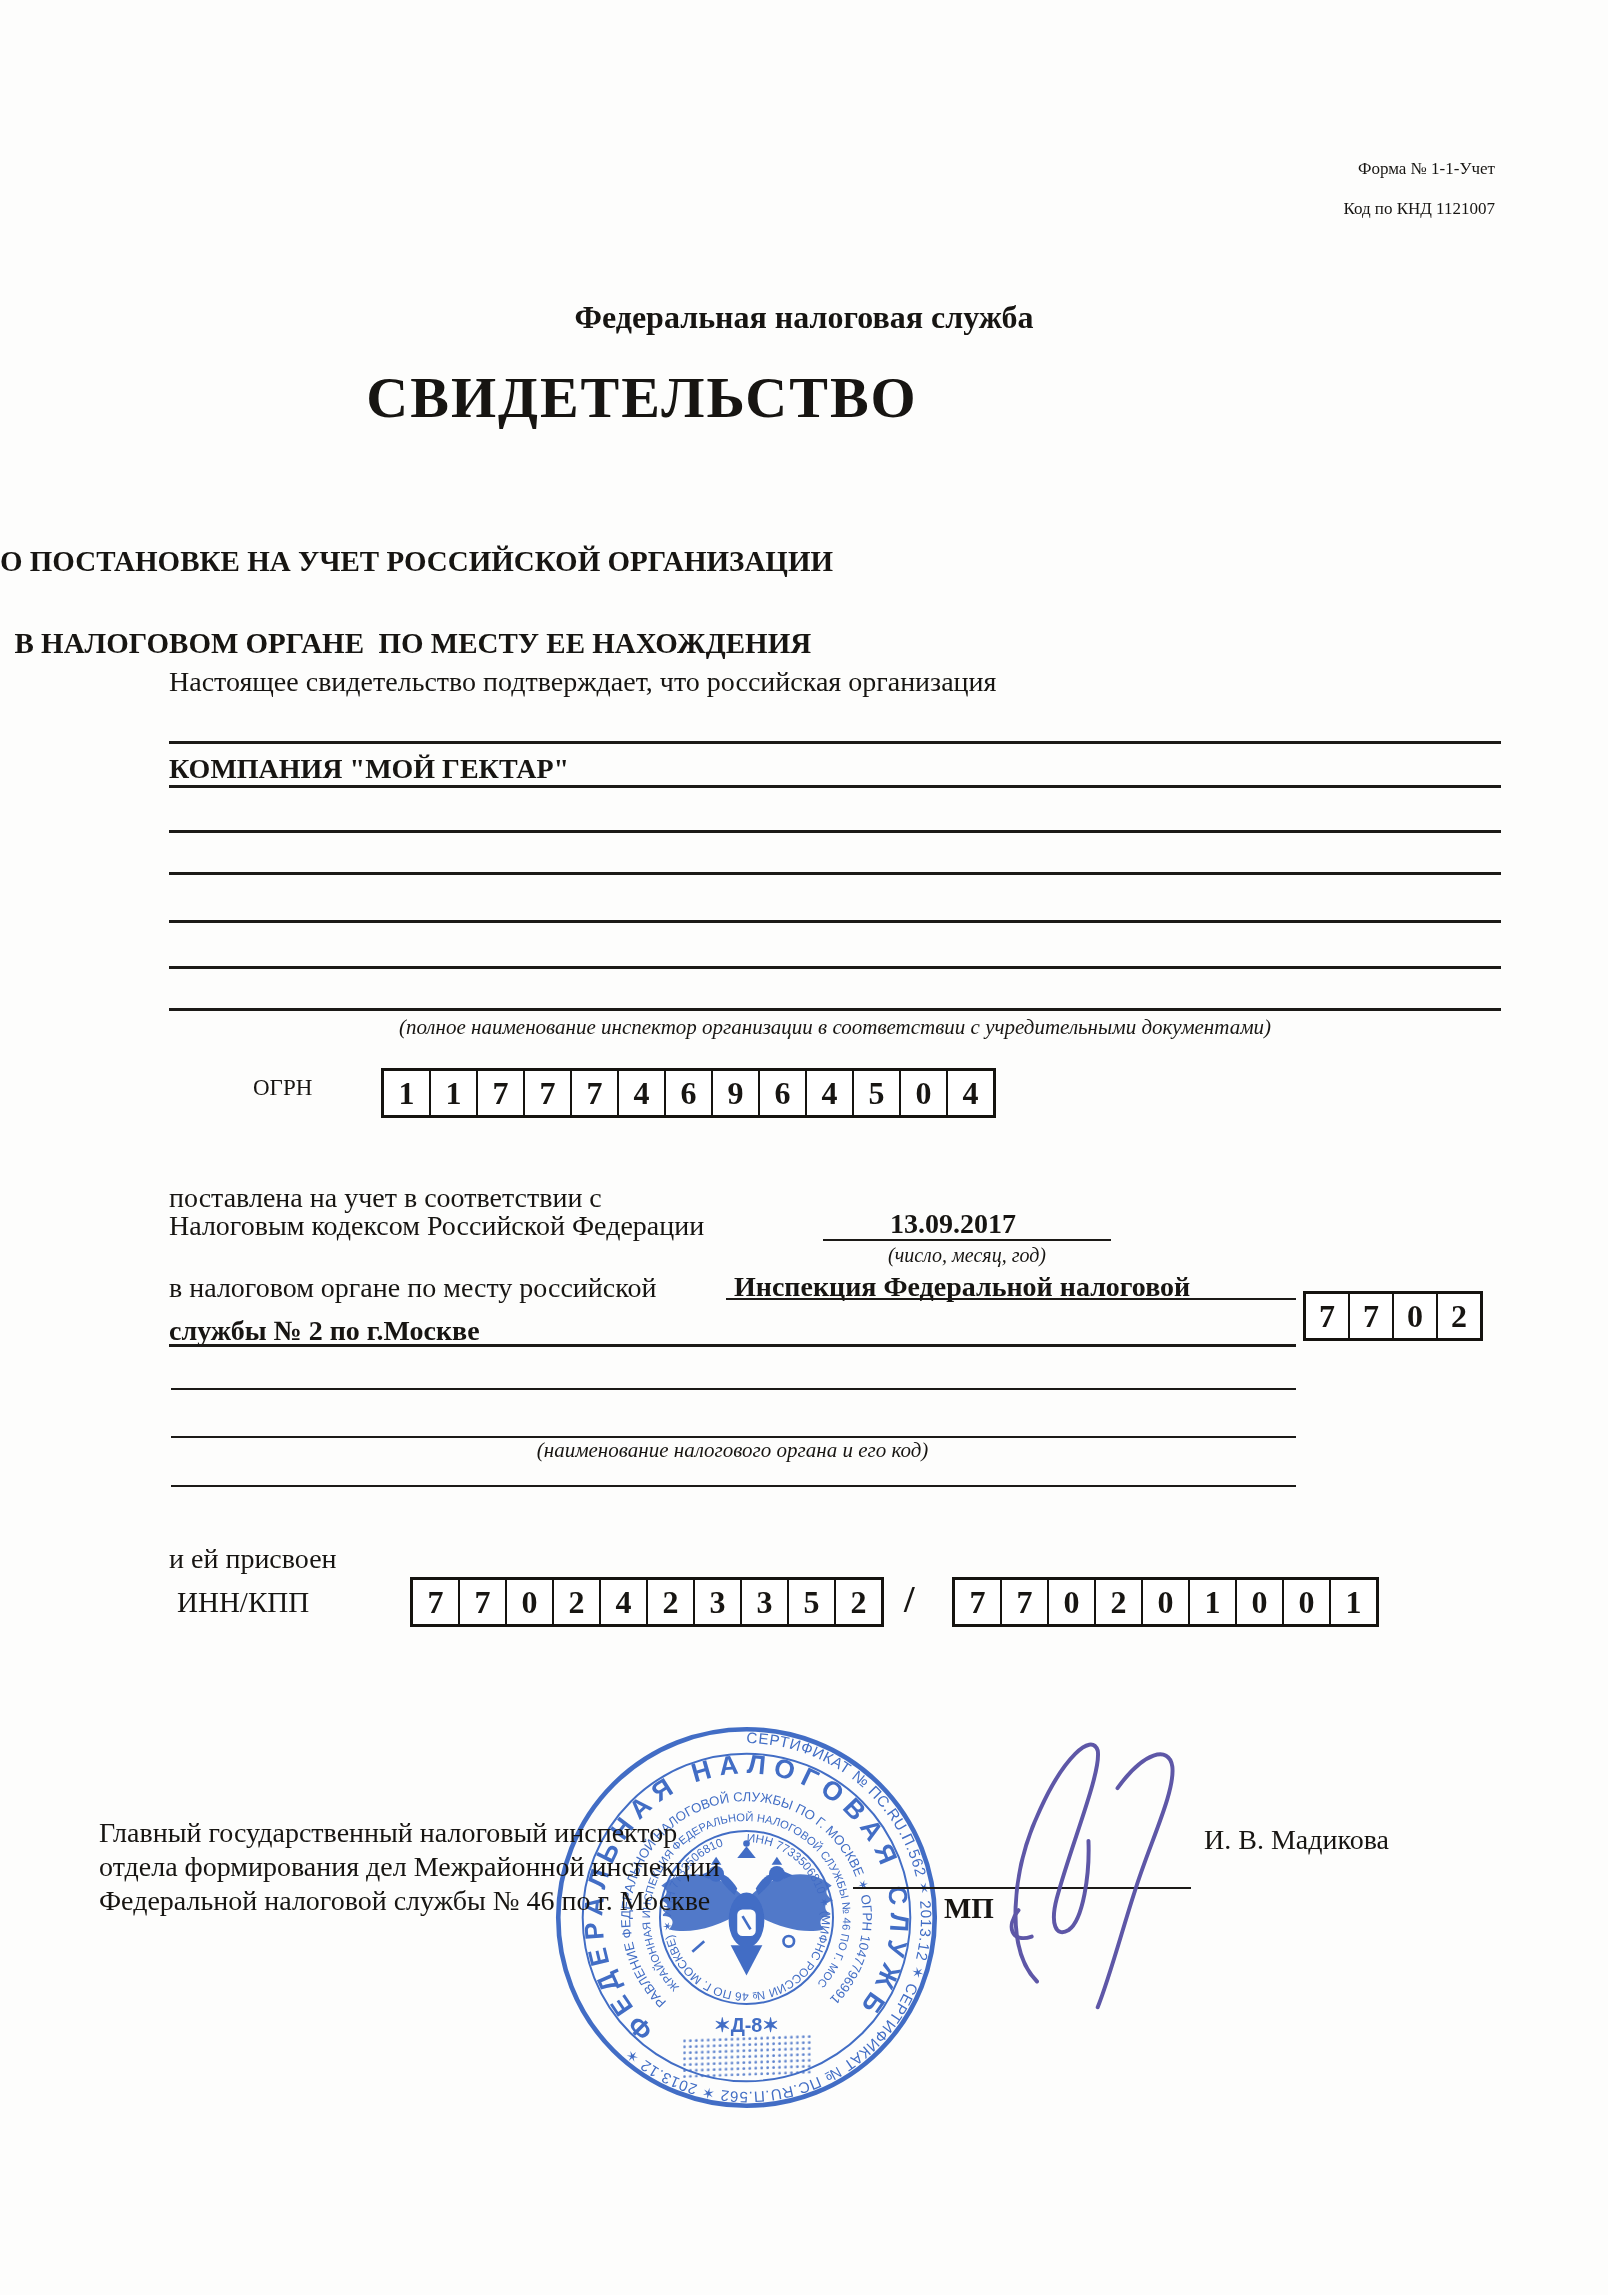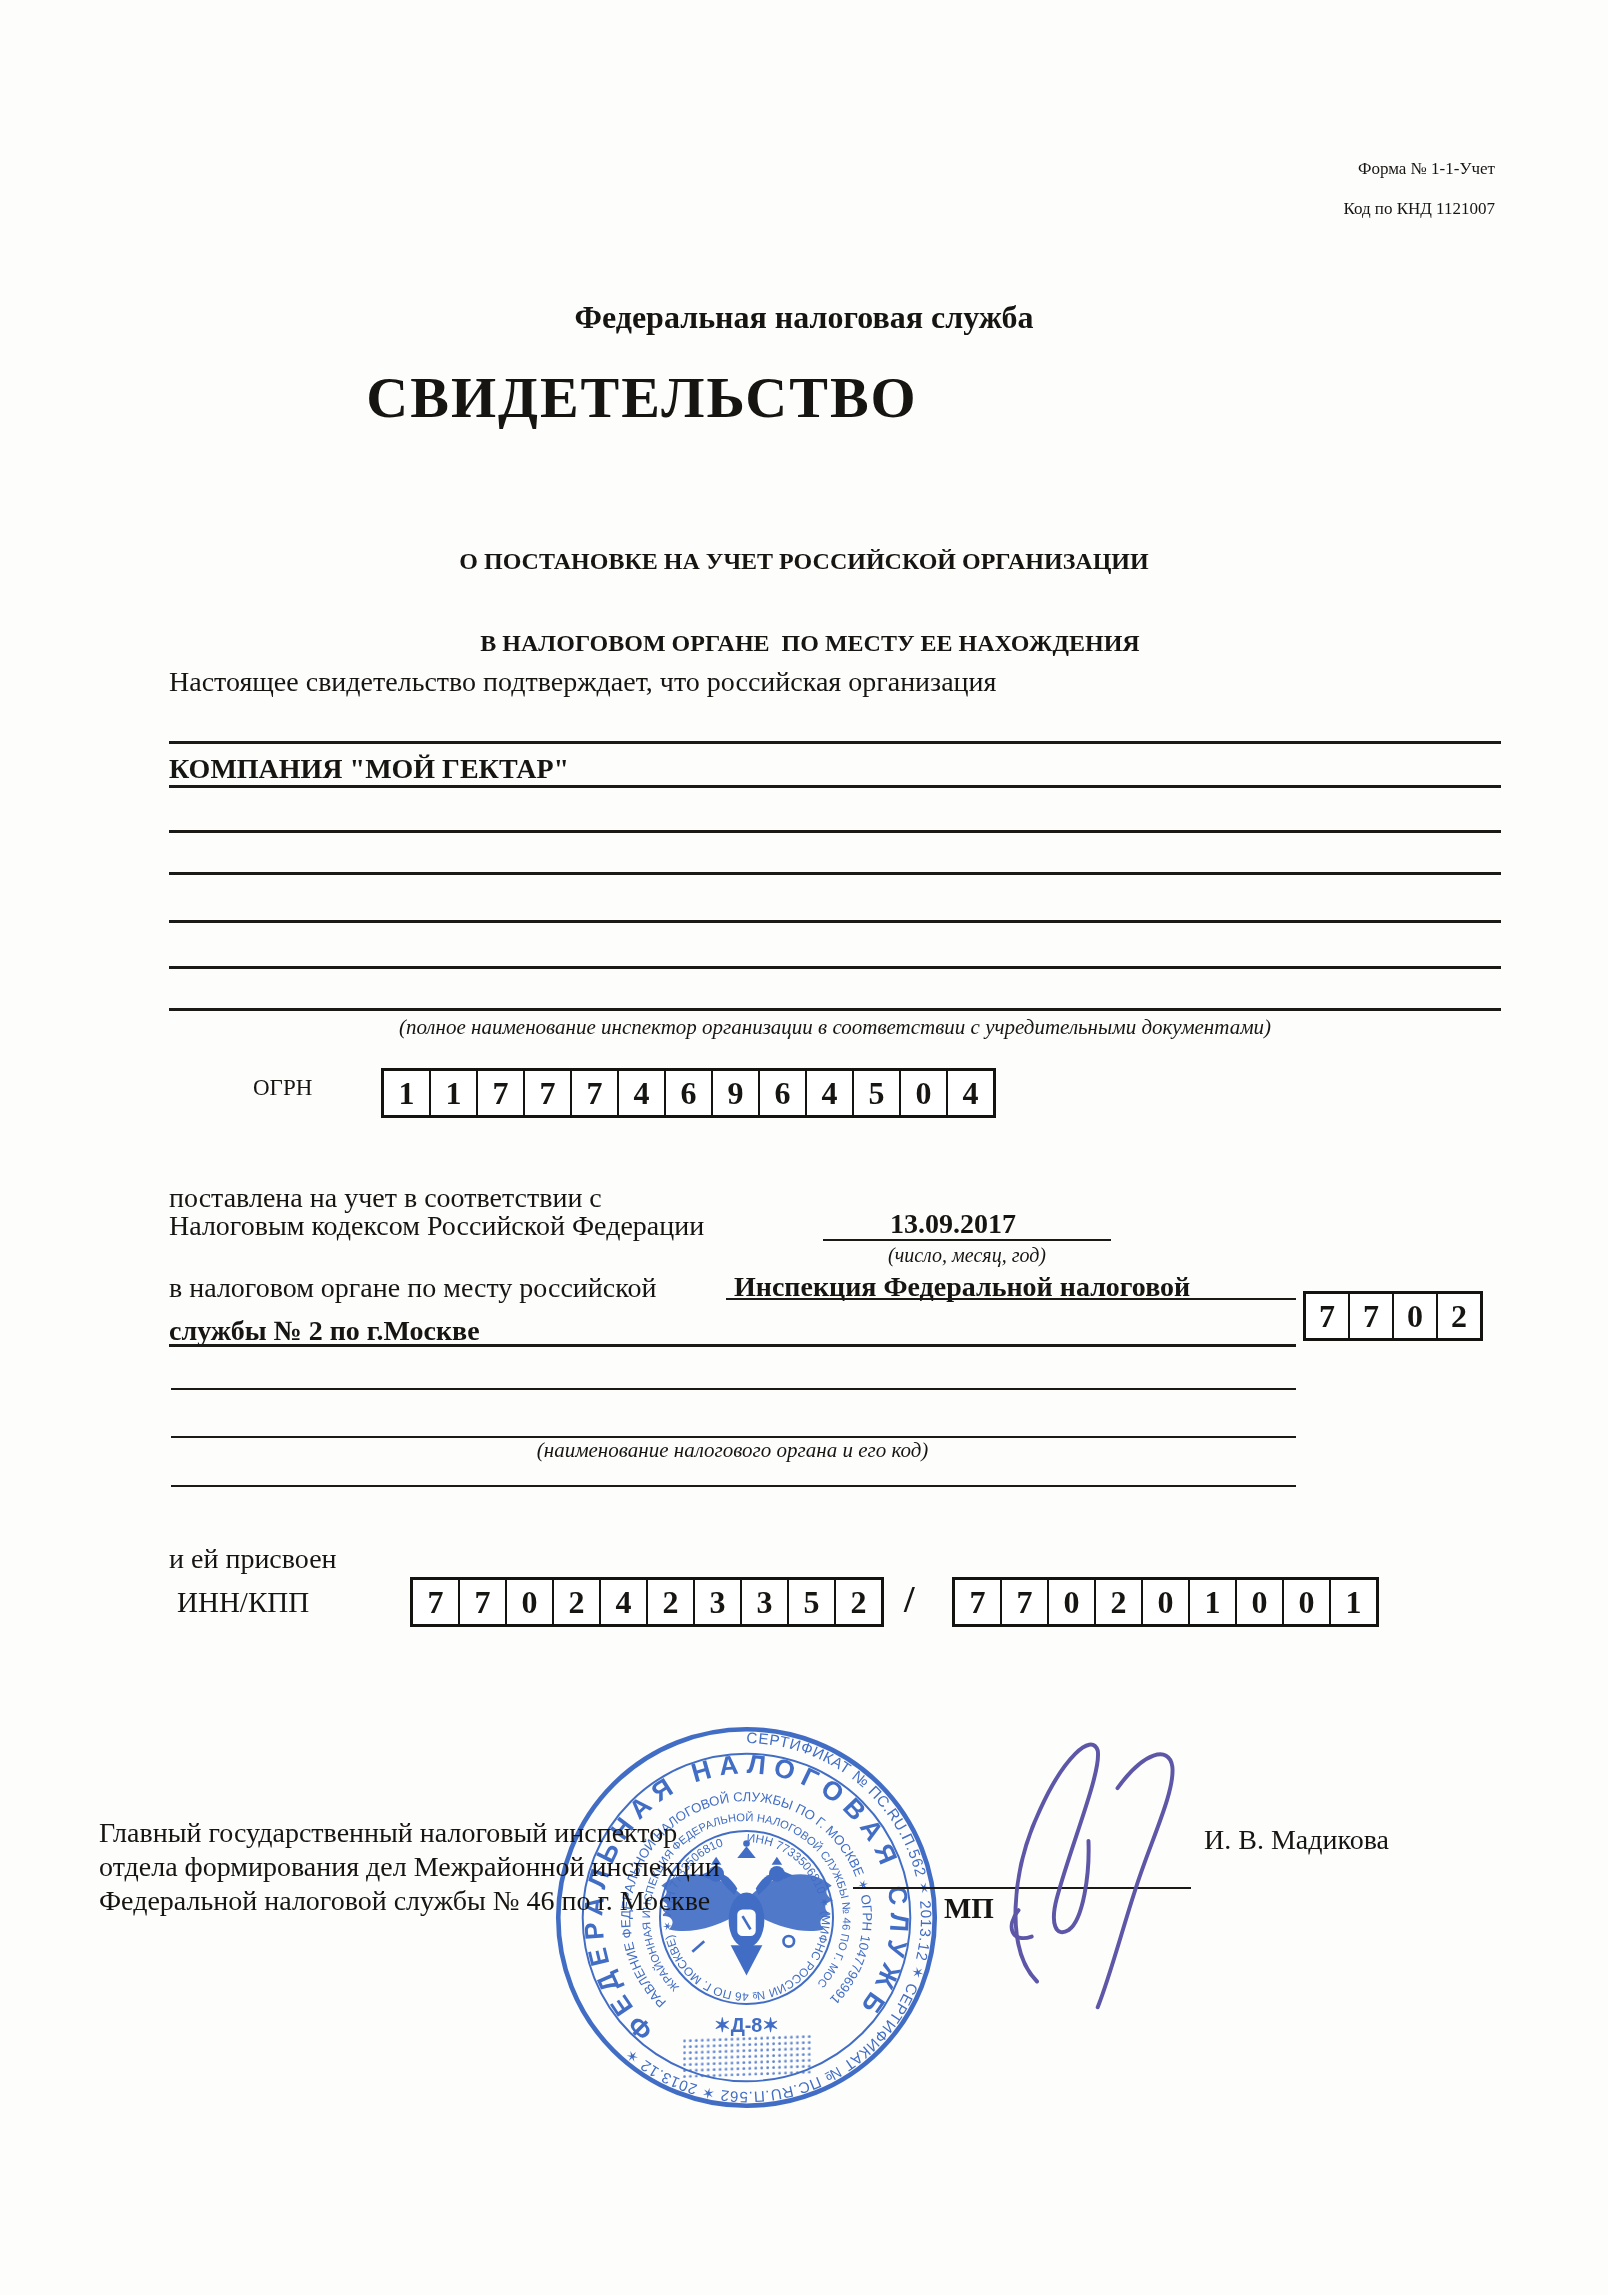--- a/index.html
+++ b/index.html
@@ -14,21 +14,21 @@
   }
   .t { position:absolute; white-space:nowrap; line-height:1.15; }
   .b { font-weight:bold; }
   .ctr { text-align:center; }
   .rule { position:absolute; height:2.6px; background:#1c1a17; }
   .thinrule { position:absolute; height:2px; background:#1c1a17; }
 
   .form-info { top:149px; right:113px; text-align:right; font-size:17px; line-height:40px; }
   .agency    { top:299px; left:0; width:1608px; text-align:center; font-size:32px; }
   .doc-title { top:365px; left:0; width:1284px; text-align:center; font-size:58px; letter-spacing:2px; }
-  .subtitle  { top:541px; left:0; width:1608px; text-align:center; font-size:24px; line-height:41px; white-space:pre; }
+  .subtitle  { top:541px; left:0; width:1608px; text-align:left; font-size:29px; line-height:41px; white-space:pre; }
 
   .body-text { font-size:28px; }
   .org-name  { font-size:28px; }
 
   .caption { font-style:italic; font-size:21px; }
 
   .boxrow { position:absolute; display:flex; border:3.3px solid #15130f; background:#fff; }
   .cell {
     width:45px; height:44px;
     display:flex; align-items:center; justify-content:center;

